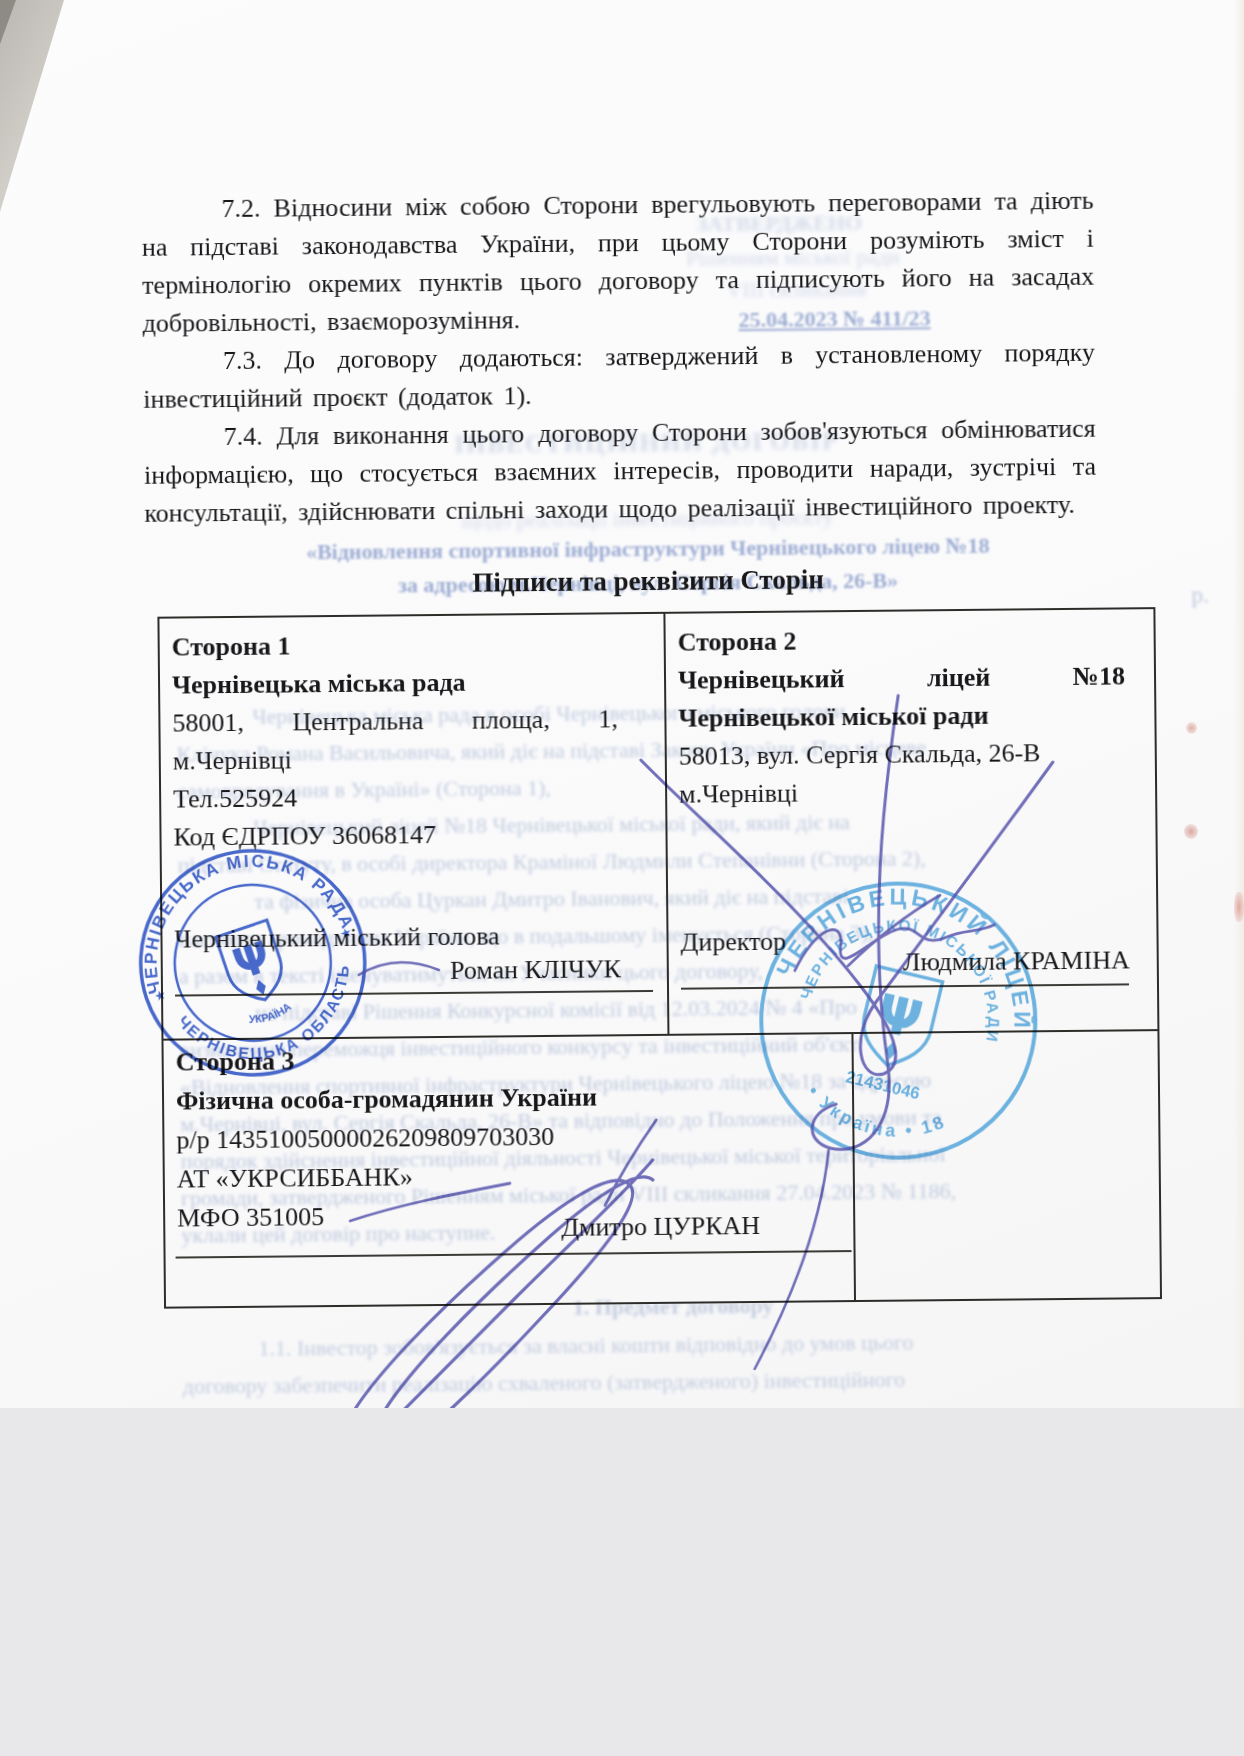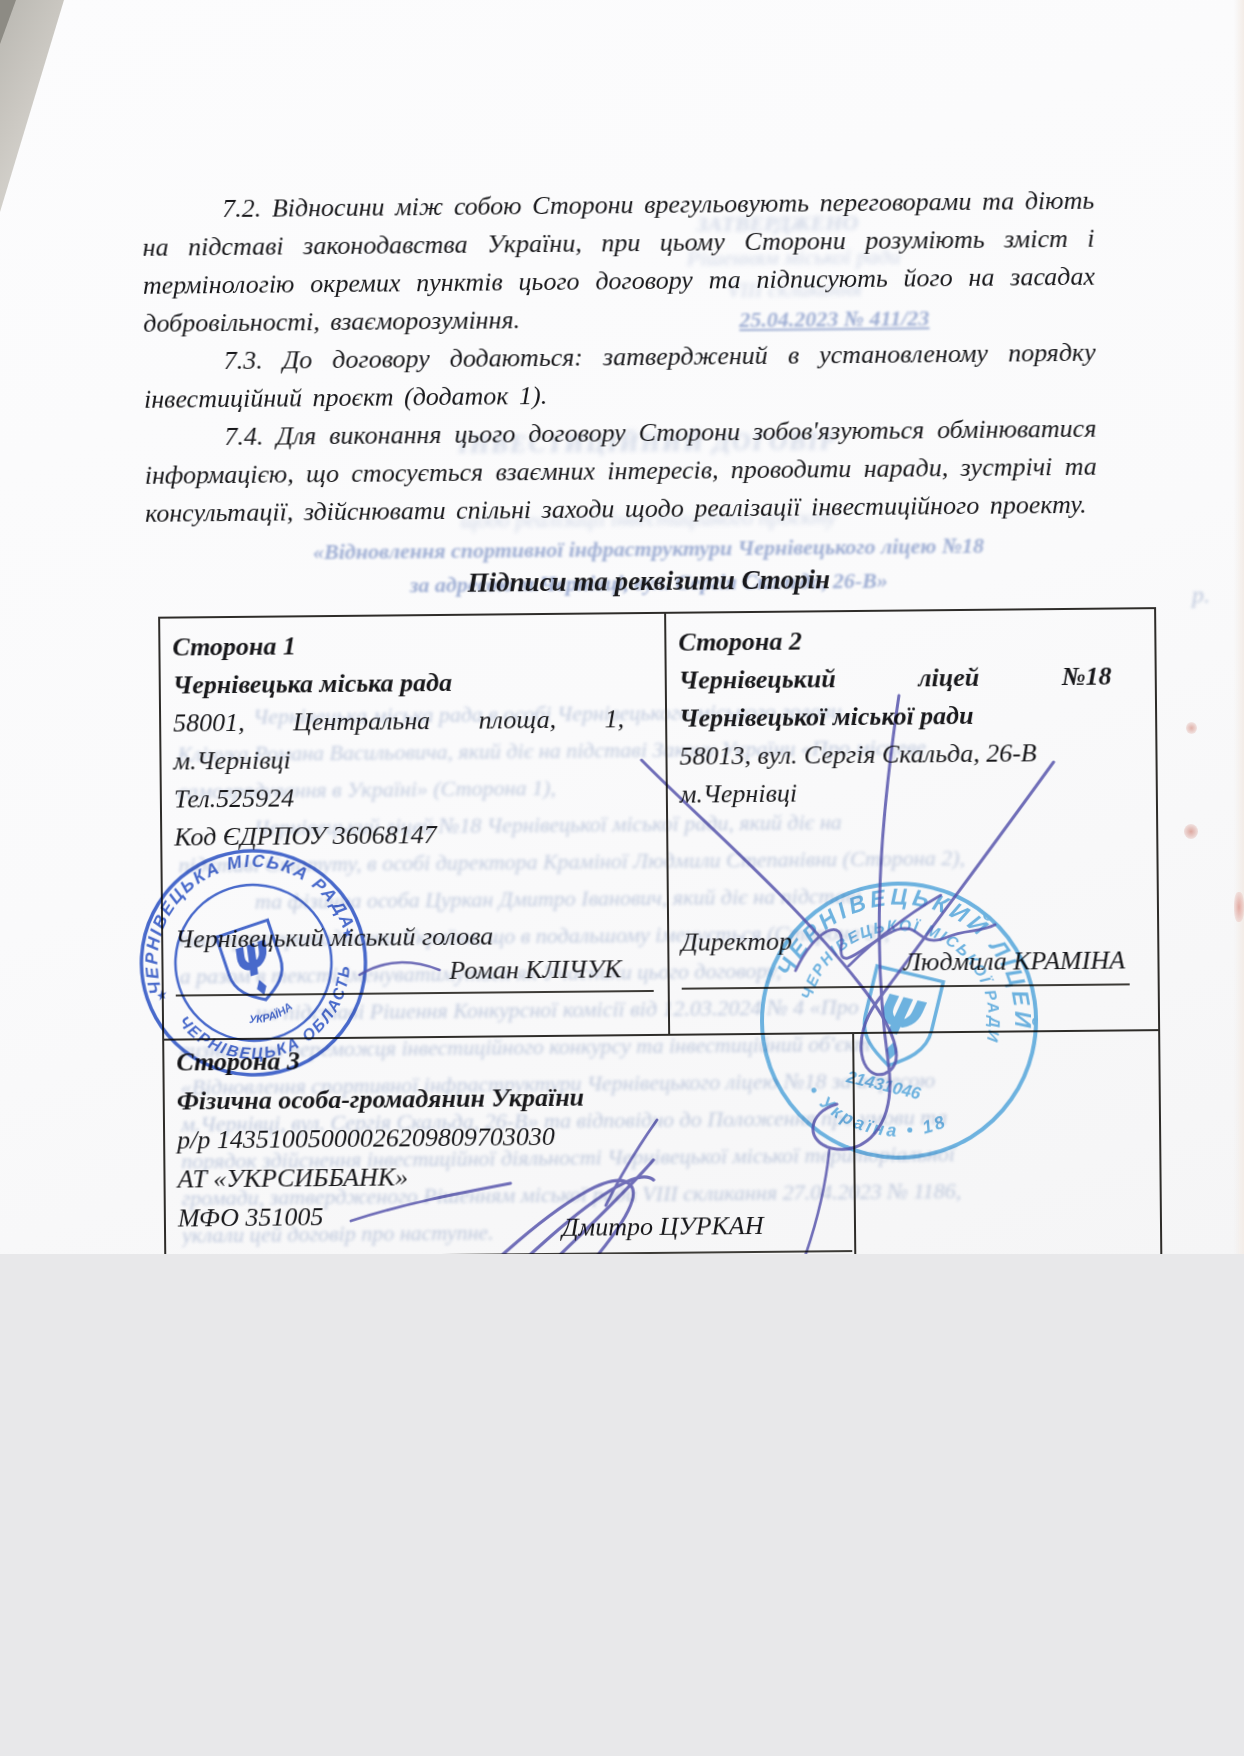--- a/index.html
+++ b/index.html
@@ -1,18 +1,18 @@
 <!DOCTYPE html>
 <html><head>
 <meta charset="utf-8">
 <style>
   html,body{margin:0;padding:0;background:#e8e8ea;}
-  .page{position:relative;width:1244px;height:1254px;overflow:hidden;
+  .page{position:relative;width:1244px;height:1408px;overflow:hidden;
         background:linear-gradient(160deg,#fcfcfd 0%,#fafafb 55%,#f5f5f6 100%);
-        font-family:"Liberation Serif","DejaVu Serif",serif;color:#17171a;font-style:italic;}
+        font-family:"Liberation Serif","DejaVu Serif",serif;color:#17171a;}
   .rotor{position:absolute;inset:0;transform:rotate(-0.55deg);transform-origin:52% 48%;}
 
   
   .content{position:absolute;inset:0;filter:blur(0.3px);}
   .paras{position:absolute;left:146px;top:186px;width:952px;font-size:26px;line-height:38px;
          text-align:justify;word-spacing:4px;}
   .paras p{margin:0;text-indent:80px;}
   .sig-heading{position:absolute;left:146px;top:566px;width:1006px;text-align:center;
                font-weight:bold;font-size:27px;}
 

